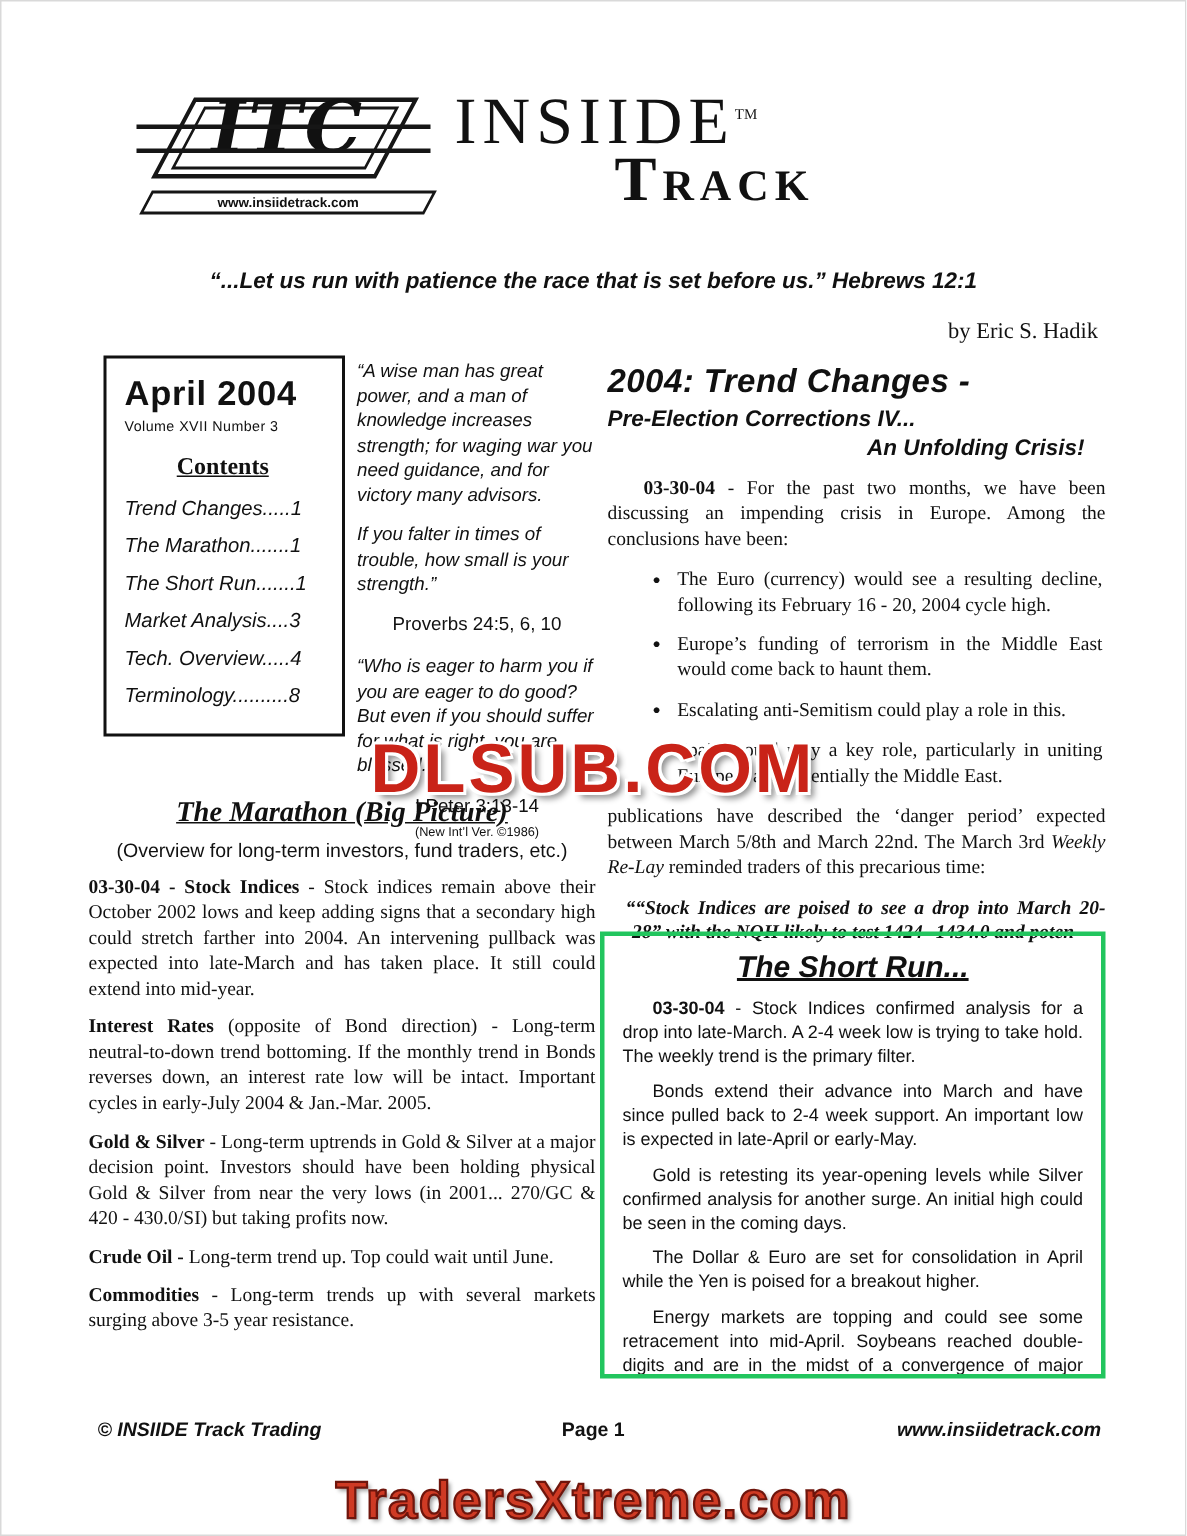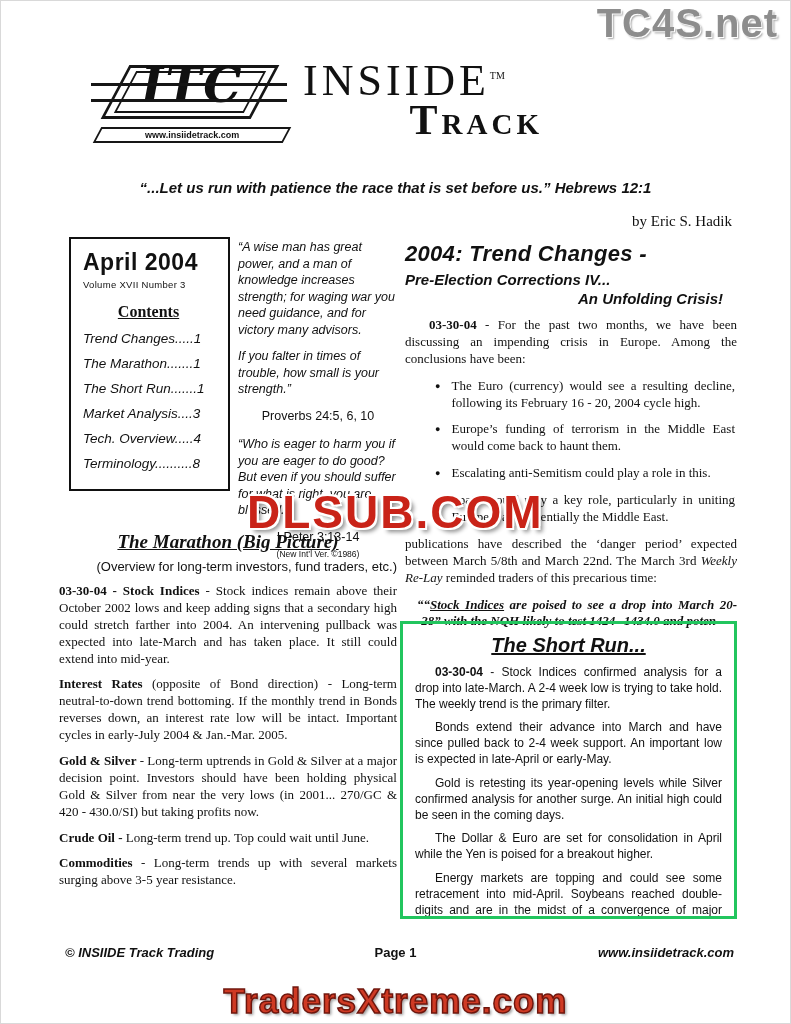--- a/index.html
+++ b/index.html
@@ -99,30 +99,30 @@
   
   .article { position:absolute; left:404px; top:240px; width:332px; }
   .article-title { font-family:"Liberation Sans", sans-serif; font-weight:bold; font-style:italic; font-size:22px; letter-spacing:0.3px; }
   .article-sub { font-family:"Liberation Sans", sans-serif; font-weight:bold; font-style:italic; font-size:15px; margin-top:4px; }
   .article-sub2 { font-family:"Liberation Sans", sans-serif; font-weight:bold; font-style:italic; font-size:15px; text-align:right; padding-right:14px; margin-top:2px; }
   .article p.body { font-size:13px; line-height:1.3; text-align:justify; margin-top:10px; }
   .article p.intro { text-indent:24px; }
   .bullet-row { display:flex; margin-top:10px; padding-left:30px; padding-right:2px; font-size:13px; line-height:1.3; text-align:justify; }
   .bullet-dot { font-size:9px; margin-right:11px; margin-top:3px; flex:0 0 auto; }
   .rl-quote { font-style:italic; font-weight:bold; font-size:13px; line-height:1.3; text-align:justify; margin-top:10px; padding-left:12px; }
-  .ul { text-decoration:underline; }
+  .ul { }
   .it { font-style:italic; }
 
   
   .marathon { position:absolute; left:58px; top:530px; width:338px; }
   .marathon-title {
     text-align:center; font-family:Liberation Serif, serif; font-weight:bold; font-style:italic;
     font-size:19px; text-decoration:underline;
   }
-  .marathon-sub { text-align:right; font-family:"Liberation Sans", sans-serif; font-size:13px; margin-top:6px; }
+  .marathon-sub { text-align:center; font-family:"Liberation Sans", sans-serif; font-size:13px; margin-top:6px; }
   .marathon p { font-size:13px; line-height:1.3; text-align:justify; margin-top:9px; }
 
   
   .shortrun {
     position:absolute; left:399px; top:620px; width:337px; height:298px;
     border:3px solid #22c55e; padding:8px 12px 6px 12px;
     font-family:"Liberation Sans", sans-serif; overflow:hidden;
   }
   .sr-title { text-align:center; font-weight:bold; font-style:italic; font-size:20px; text-decoration:underline; margin-top:2px; }
   .sr-para { font-size:12px; line-height:1.32; text-align:justify; margin-top:8px; text-indent:20px; }
@@ -131,21 +131,20 @@
   .footer { position:absolute; top:944px; left:0; width:100%; height:20px; font-family:"Liberation Sans", sans-serif; font-size:13px; }
   .footer-left { position:absolute; left:64px; font-weight:bold; font-style:italic; }
   .footer-center { position:absolute; left:0; width:100%; text-align:center; font-weight:bold; }
   .footer-right { position:absolute; right:56px; font-weight:bold; font-style:italic; }
 </style>
 </head>
 <body>
 
 <div class="page">
 
-  <div class="wm-top">TC4S.net</div>
   <div class="wm-mid">DLSUB.COM</div>
   <div class="wm-bottom">TradersXtreme.com</div>
 
   <div class="logo">
     <div class="logo-mark">
       <div class="logo-box"></div>
       <div class="logo-box-inner"></div>
       <div class="logo-itc">ITC</div>
       <div class="logo-line l1"></div>
       <div class="logo-line l2"></div>

